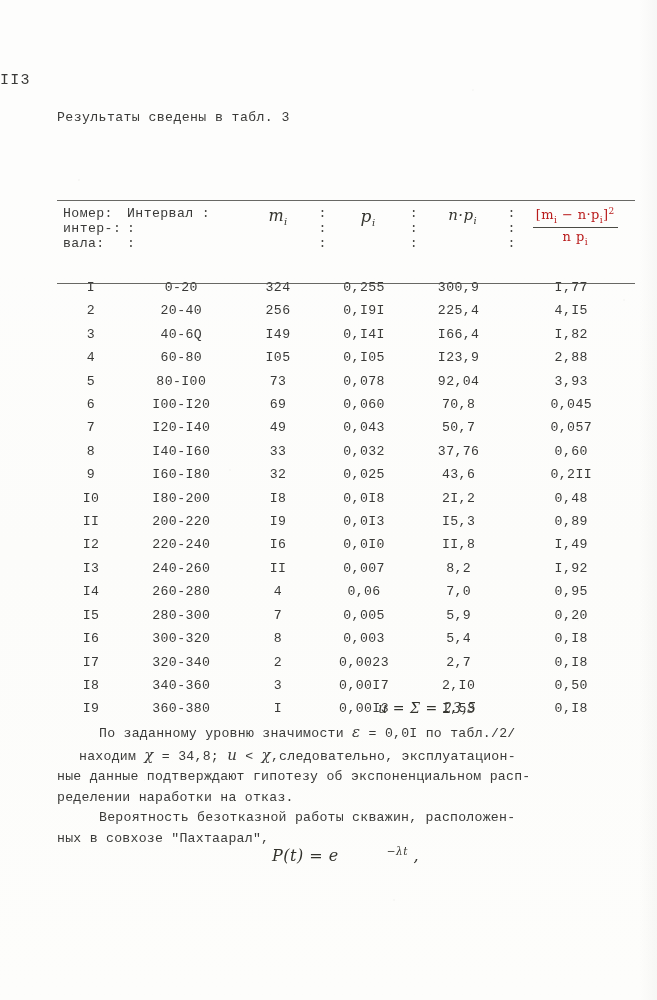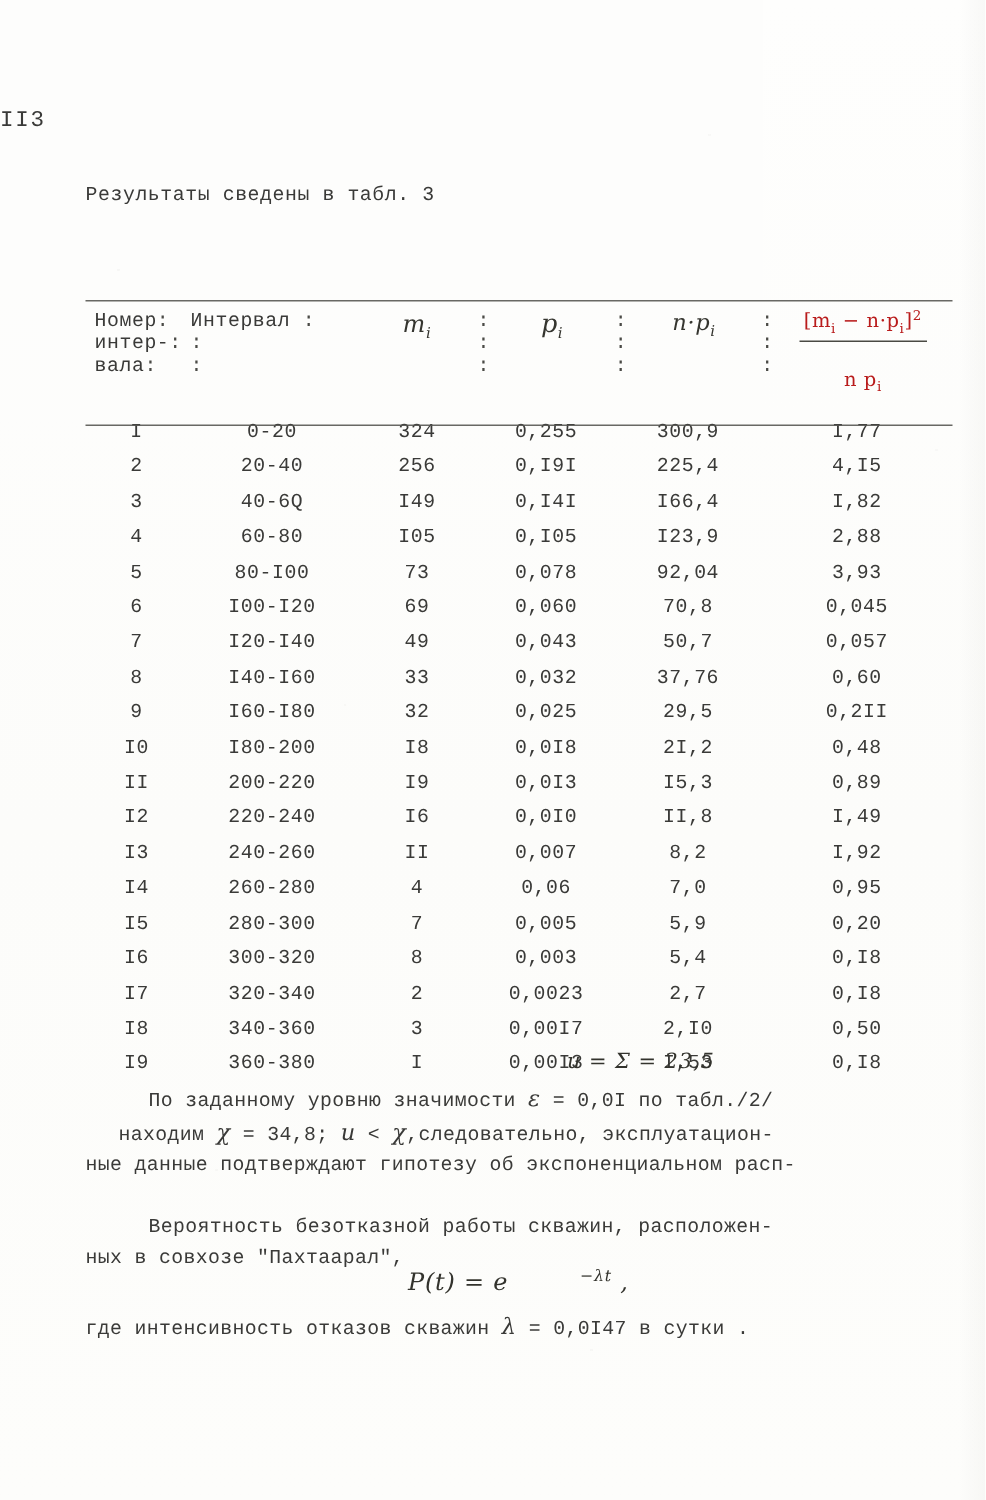--- a/index.html
+++ b/index.html
@@ -53,21 +53,21 @@
     color: #3a3a38;
   }
 
   #page-number {
     left: 0; top: 72px;
     width: 647px;
     text-align: left;
     font-size: 15px;
     letter-spacing: 1.2px;
   }
-  #lead-sentence { left: 57px; top: 110px; margin-top: 12px; }
+  #lead-sentence { left: 57px; top: 110px; }
 
   #table-caption-row {
     left: 57px; top: 172px;
     width: 578px;
     display: flex;
     align-items: baseline;
   }
   #table-caption {
     margin-left: 22px;
     font-size: 13.4px;
@@ -140,21 +140,21 @@
   }
   .frac {
     display: inline-block;
     text-align: center;
     font-family: "DejaVu Serif", serif;
     font-size: 13px;
     line-height: 1.25;
     color: #b91c1c;
   }
   .frac .num { border-bottom: 1.2px solid #4a4a44; padding: 0 3px 1px 3px; display: block; }
-  .frac .den { padding-top: 1px; display: block; margin-top: 17px; }
+  .frac .den { padding-top: 1px; display: block; }
   .frac sup { font-size: 9px; }
   .frac sub { font-size: 9px; }
 
   tbody tr { height: 23.4px; }
   tbody td { line-height: 23.4px; }
 
   #sum-line {
     left: 378px; top: 700px;
     font-family: "DejaVu Serif", serif;
     font-style: italic;
@@ -331,21 +331,21 @@
             <td class="c-m">33</td>
             <td class="c-p">0,032</td>
             <td class="c-np">37,76</td>
             <td class="c-chi">0,60</td>
           </tr>
           <tr>
             <td class="c-idx">9</td>
             <td class="c-int">I60-I80</td>
             <td class="c-m">32</td>
             <td class="c-p">0,025</td>
-            <td class="c-np">29,5</td>
+            <td class="c-np">43,6</td>
             <td class="c-chi">0,2II</td>
           </tr>
           <tr>
             <td class="c-idx">I0</td>
             <td class="c-int">I80-200</td>
             <td class="c-m">I8</td>
             <td class="c-p">0,0I8</td>
             <td class="c-np">2I,2</td>
             <td class="c-chi">0,48</td>
           </tr>
@@ -424,27 +424,25 @@
         </tbody>
     </table>
   </div>
 
   <div class="layer" id="sum-line">u = Σ = 23,5</div>
 
   <div class="para" id="para-chi">
     <span class="ind"></span><span>По заданному уровню значимости  </span><span class="sym-serif">ε</span><span> = 0,0I по  табл./2/</span><br>
     <span style="display:inline-block;width:22px;"></span><span>находим  </span><span class="sym-serif">χ</span><span> = 34,8;  </span><span class="sym-serif">u</span><span> &lt; </span><span class="sym-serif">χ</span><span>,следовательно, эксплуатацион-</span><br>
     <span>ные данные подтверждают гипотезу об экспоненциальном расп-</span><br>
+    <span>ределении наработки на отказ.</span>
   </div>
 
   <div class="para" id="para-prob">
     <span class="ind"></span><span>Вероятность безотказной работы скважин, расположен-</span><br>
     <span>ных в совхозе "Пахтаарал",</span>
   </div>
 
   <div class="layer" id="formula-pt">
     <span>P(t) = e</span><sup>−λt</sup><span> ,</span>
   </div>
 
-  <div class="para" id="para-lambda">
-    <span>где интенсивность отказов скважин  </span><span class="sym-serif">λ</span><span> = 0,0I47 в  сутки .</span>
-  </div>
 </div>
 
 </body></html>

